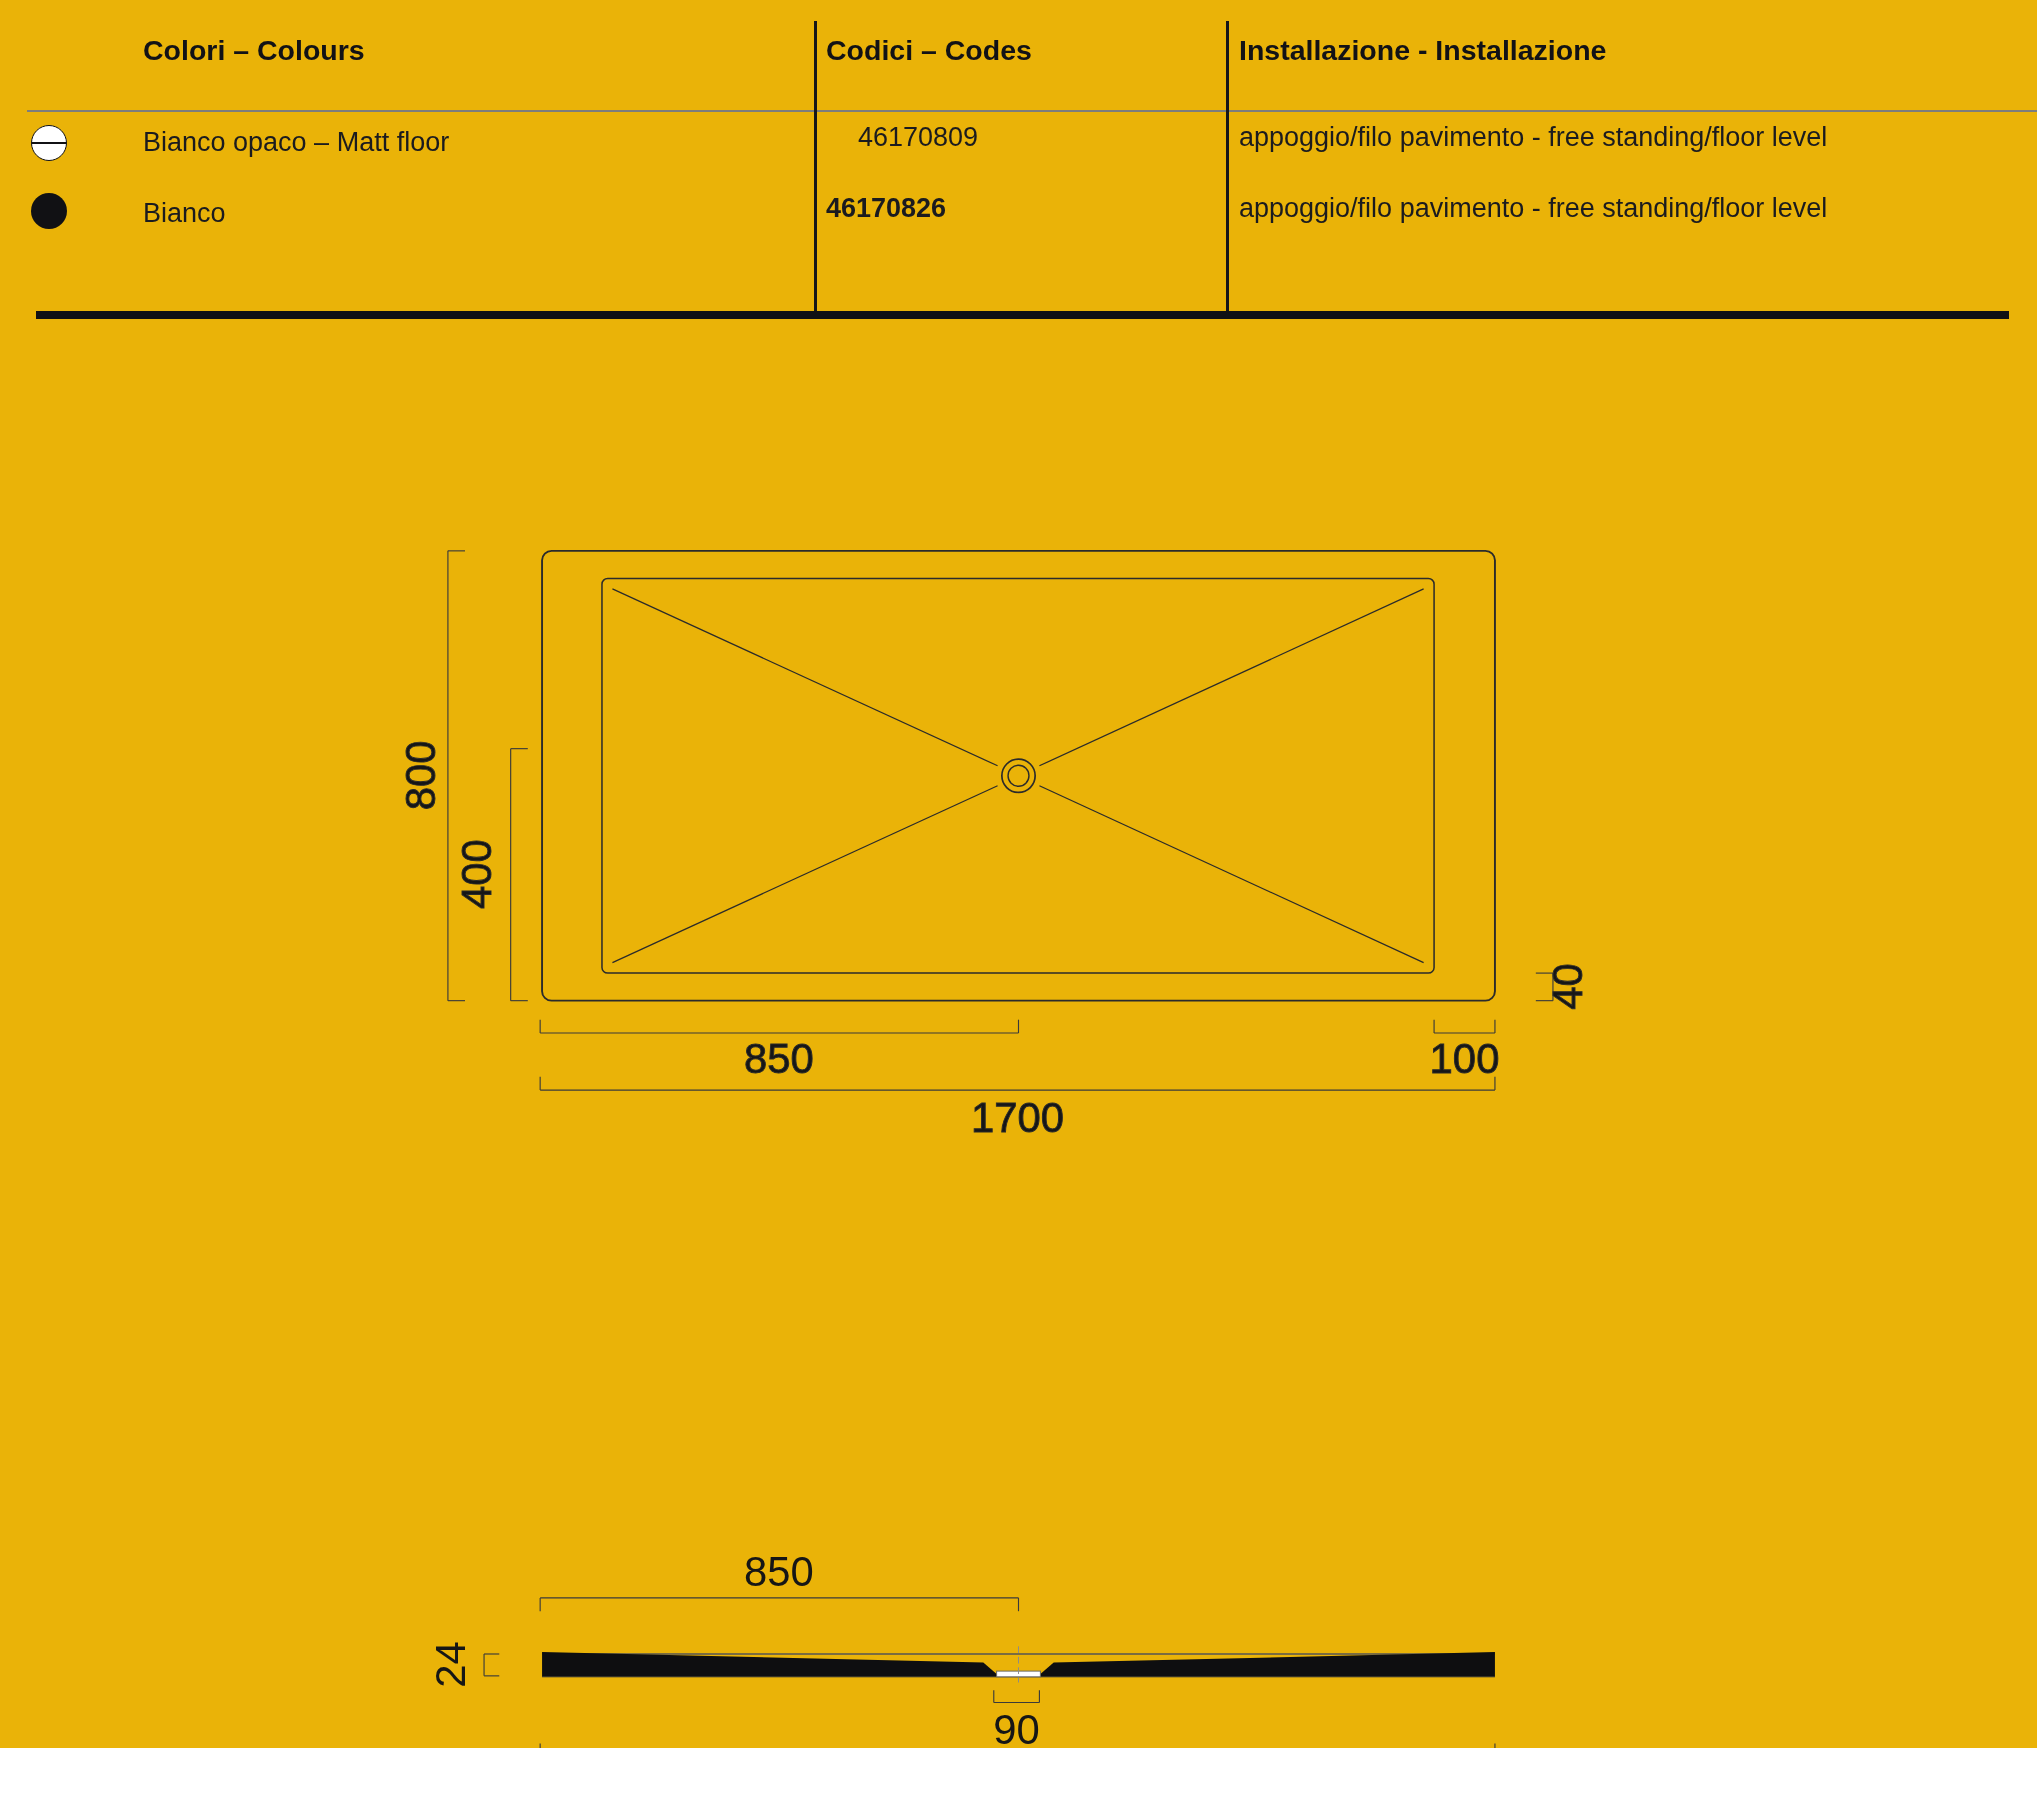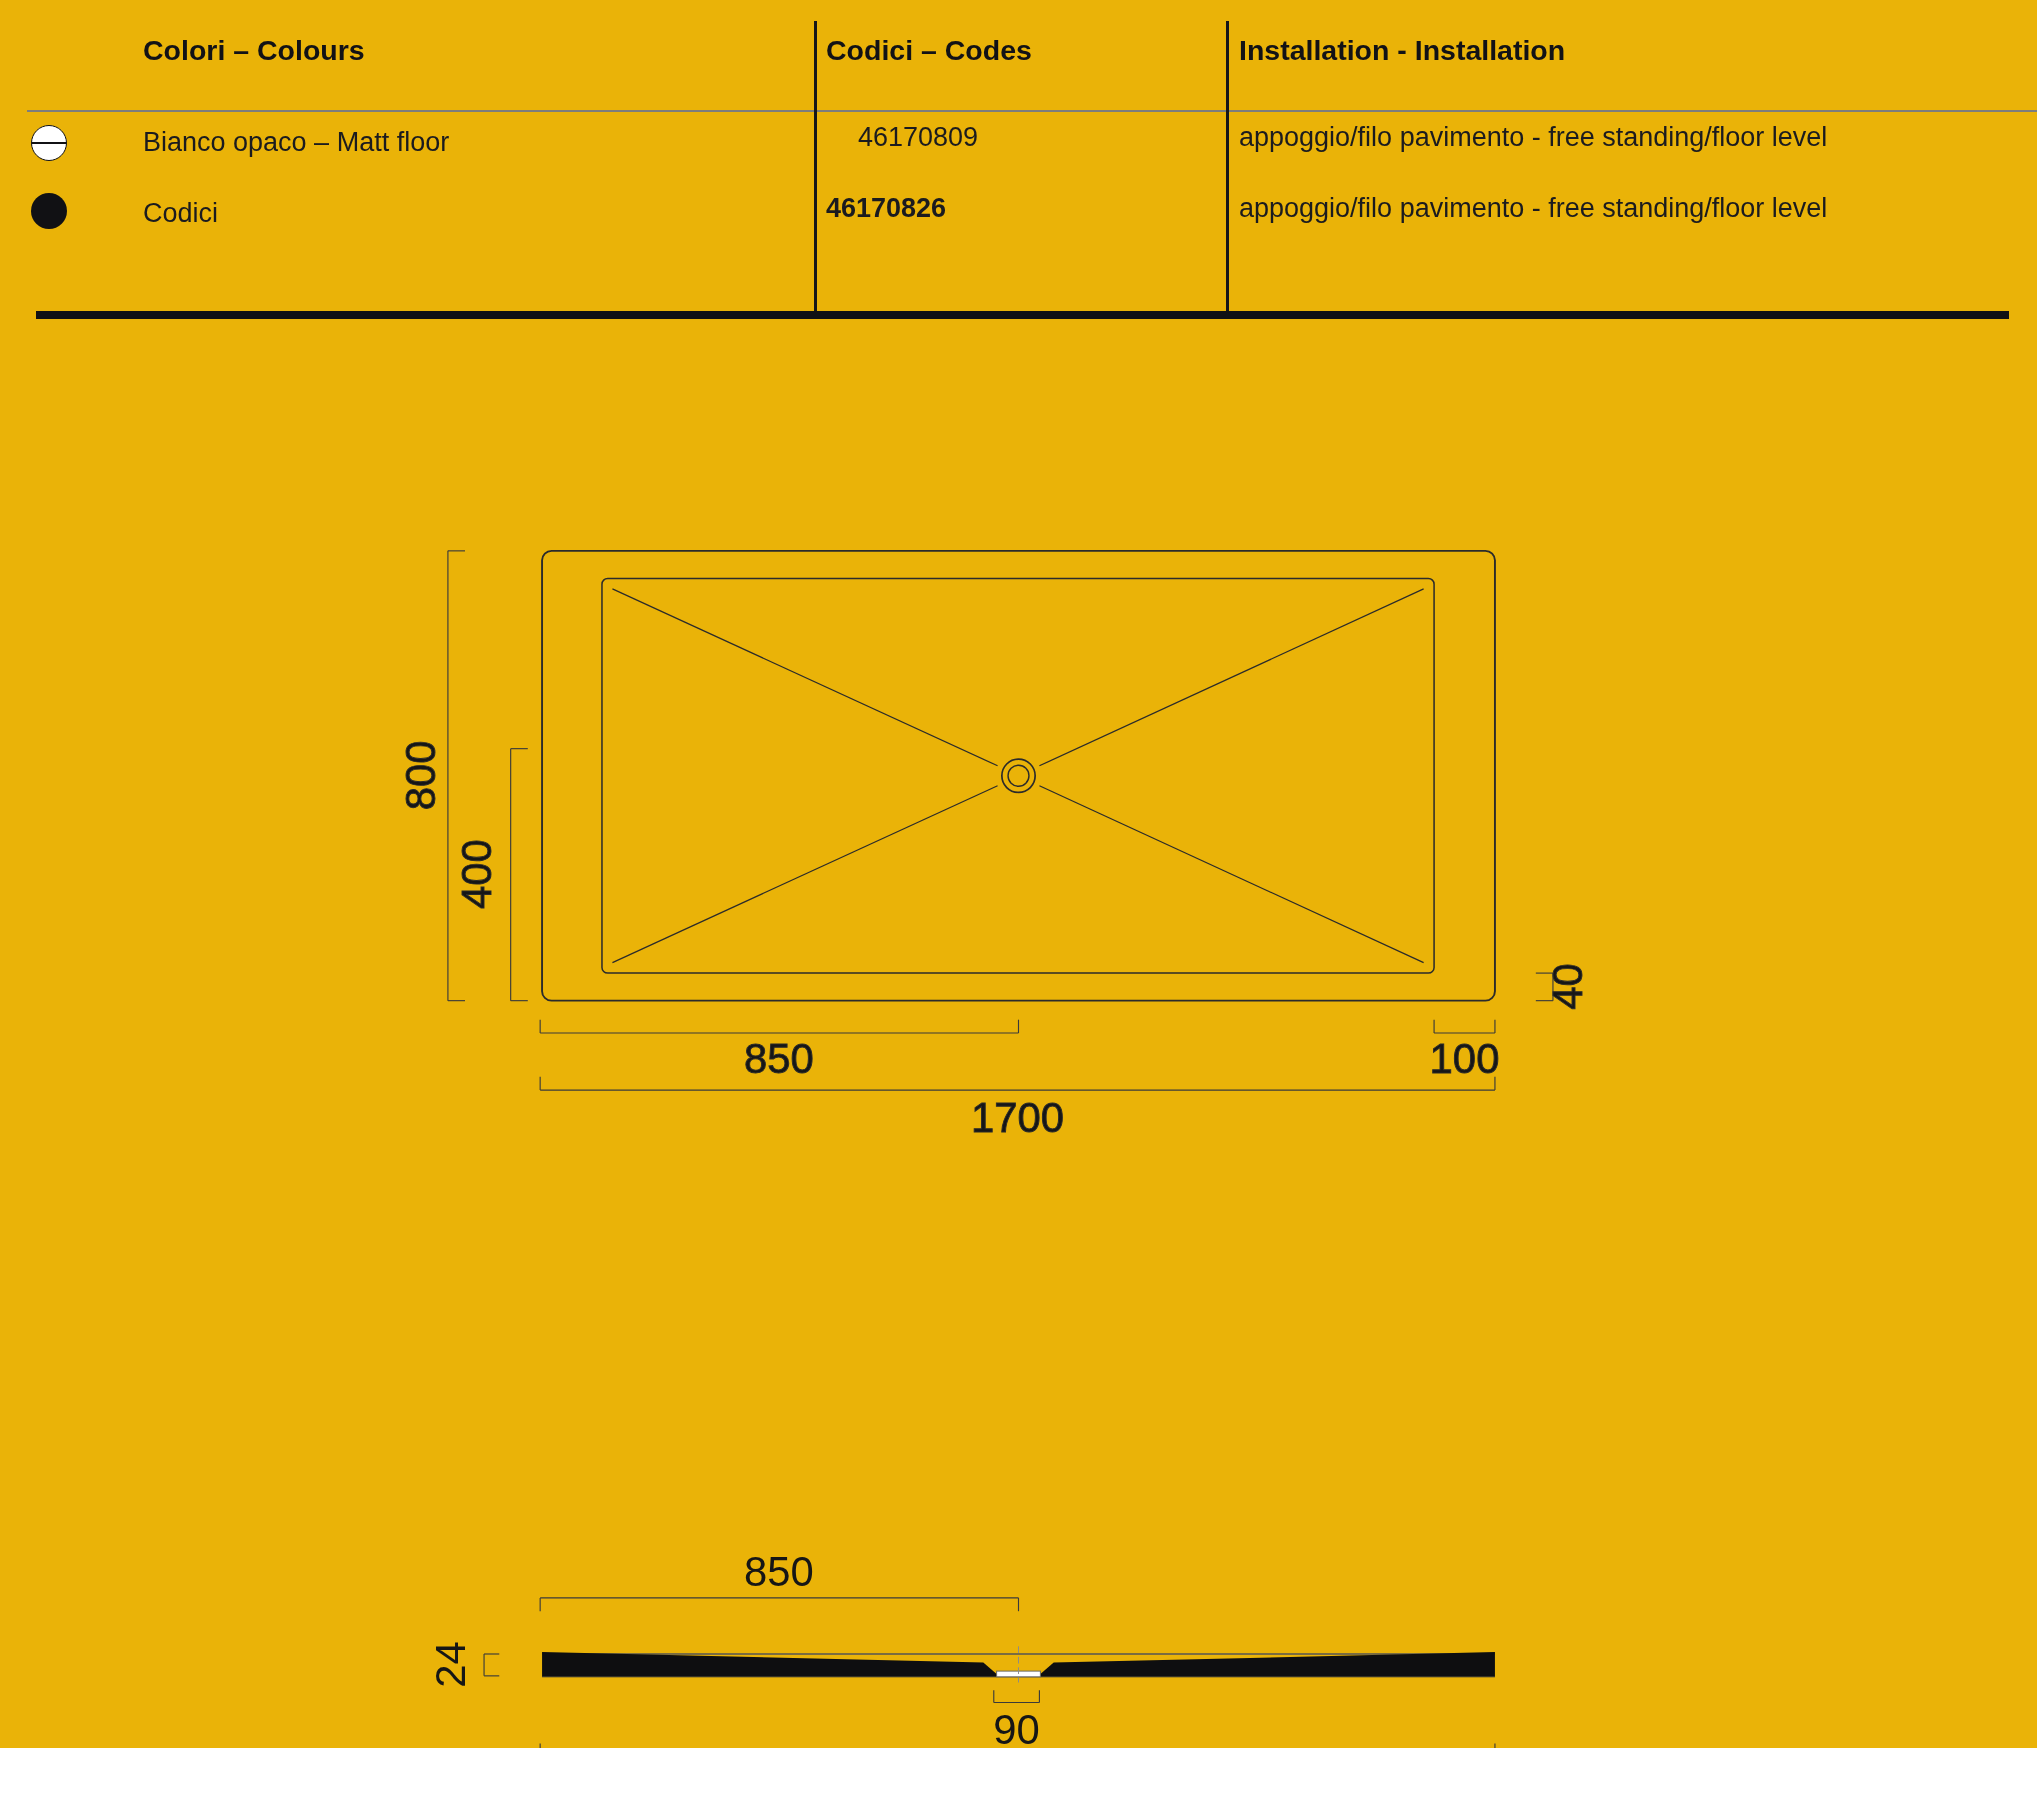--- a/index.html
+++ b/index.html
@@ -72,36 +72,36 @@
   }
   .dimtxt{font-size:44px;}
 </style>
 </head>
 <body>
 
 <div class="page">
 
   <div class="abs col-header" style="left:143px; top:34px;">Colori – Colours</div>
   <div class="abs col-header" style="left:826px; top:34px;text-align:right;">Codici – Codes</div>
-  <div class="abs col-header" style="left:1239px; top:34px;">Installation - Installation</div>
+  <div class="abs col-header" style="left:1239px; top:34px;">Installazione - Installazione</div>
 
   <div class="rule-thin"></div>
   <div class="vdivider" style="left:814px;"></div>
   <div class="vdivider" style="left:1226px;"></div>
   <div class="rule-thick"></div>
 
   <div class="swatch outline" style="left:31px; top:125px;">
       <span class="chord"></span>
     </div>
   <div class="abs cell-text" style="left:143px; top:127px;">Bianco opaco – Matt floor</div>
   <div class="abs cell-text" style="left:826px; top:122px;margin-left:32px;">46170809</div>
   <div class="abs cell-text" style="left:1239px; top:122px;">appoggio/filo pavimento - free standing/floor level</div>
 
   <div class="swatch filled" style="left:31px; top:193px;"></div>
-  <div class="abs cell-text" style="left:143px; top:198px;">Codici</div>
+  <div class="abs cell-text" style="left:143px; top:198px;">Bianco</div>
   <div class="abs cell-text" style="left:826px; top:193px;font-weight:bold;">46170826</div>
   <div class="abs cell-text" style="left:1239px; top:193px;">appoggio/filo pavimento - free standing/floor level</div>
 
   <svg class="abs" style="left:0; top:0;" width="2037" height="1814" viewBox="0 0 2142 1907">
 
     <g fill="none" stroke="#2b2b2b">
 
       <rect x="570" y="579" width="1002" height="473" rx="10" stroke-width="2"></rect>
 
       <rect x="633" y="608" width="875" height="415" rx="6" stroke-width="1.6"></rect>

